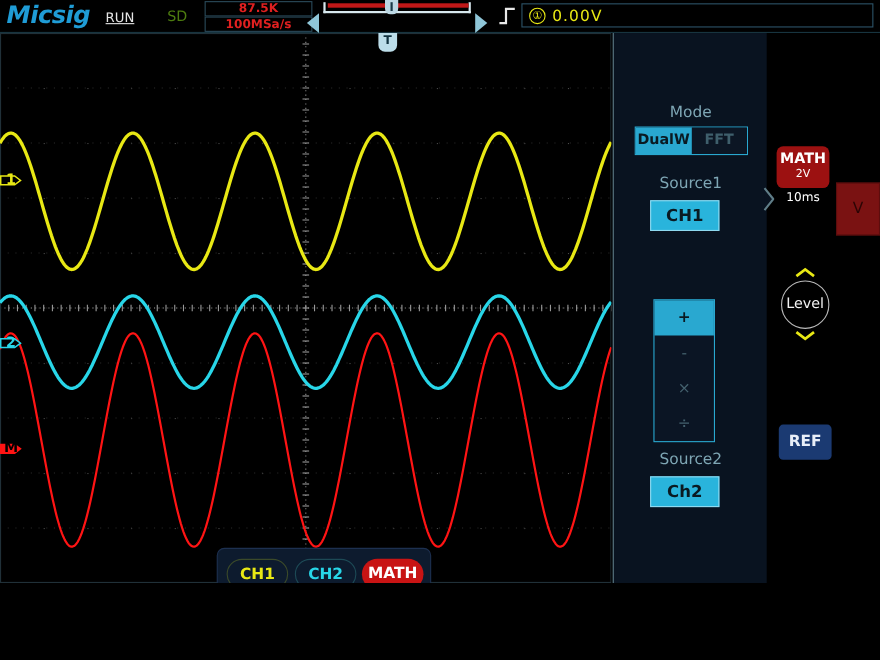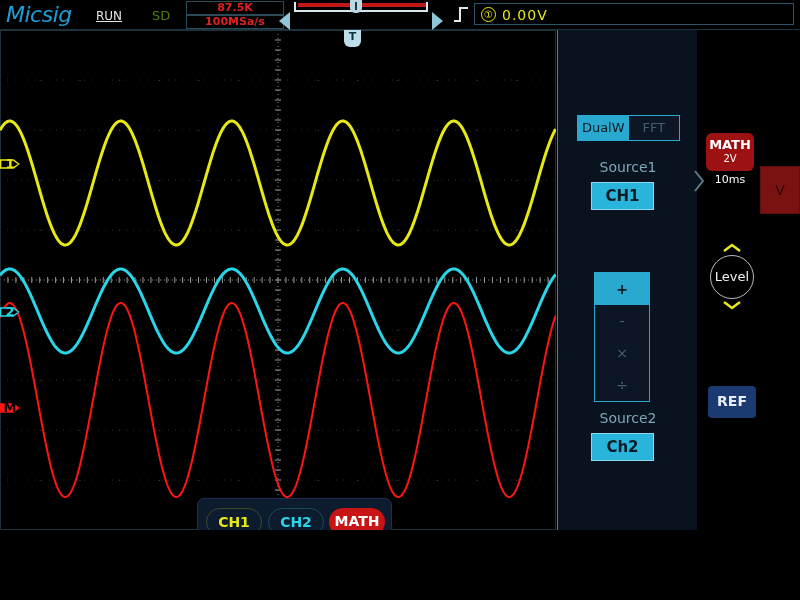--- a/index.html
+++ b/index.html
@@ -10,21 +10,21 @@
   }
   #app { position: relative; width: 800px; height: 600px; background: #000; }
 
   
   #topbar {
     position: absolute; left: 0; top: 0; width: 800px; height: 30px;
     background: #000; border-bottom: 1px solid #17343f;
   }
   .logo {
     position: absolute; left: 6px; top: 2px;
-    font-size: 22px; font-weight: normal; font-style: italic;
+    font-size: 22px; font-weight: bold; font-style: italic;
     color: #1f9cd6; letter-spacing: -0.5px;
     font-family: "DejaVu Sans", sans-serif;
   }
   .run-txt { position: absolute; left: 96px; top: 9px; font-size: 12px; color: #e5e5e5; text-decoration: underline; }
   .sd-txt  { position: absolute; left: 152px; top: 8px; font-size: 13px; color: #4d7c0f; }
   .memgrp { position: absolute; left: 186px; top: 1px; width: 98px; height: 28px; }
   .memcell {
     width: 98px; height: 14px; border: 1px solid #2a4a5a;
     color: #e02020; font-size: 11px; text-align: center; line-height: 12px;
     background: #000;
@@ -108,21 +108,21 @@
   }
   .sp-label {
     position: absolute; width: 140px; text-align: center;
     color: #7ea6b4; font-size: 14px;
   }
   .sp-seg {
     position: absolute; left: 19px; width: 103px; height: 26px;
     border: 1px solid #29a8d0; display: flex;
   }
   .sp-seg > div {
-    flex: 1; font-size: 13px; text-align: center; line-height: 24px; font-weight: normal;
+    flex: 1; font-size: 13px; text-align: center; line-height: 24px; font-weight: bold;
   }
   .sp-seg .on  { background: #29a8d0; color: #0a1a22; }
   .sp-seg .off { background: #0c1624; color: #3f5f6c; }
   .sp-btn {
     position: absolute; left: 33px; width: 63px; height: 28px;
     background: #29b4dc; border: 1px solid #8fd9ef;
     color: #0a1a22; font-size: 15px; font-weight: bold;
     text-align: center; line-height: 27px;
   }
   #oplist {
@@ -471,20 +471,21 @@
     </div>
 
     <div id="chpills">
       <div class="pill" id="pill-ch1">CH1</div>
       <div class="pill" id="pill-ch2">CH2</div>
       <div class="pill" id="pill-math">MATH</div>
     </div>
   </div>
 
   <div id="sidepanel">
+    <div class="sp-label" style="top:64px">Mode</div>
     <div class="sp-seg" style="top:85px">
       <div class="on">DualW</div>
       <div class="off">FFT</div>
     </div>
 
     <div class="sp-label" style="top:129px">Source1</div>
     <div class="sp-btn" style="top:152px">CH1</div>
 
     <div id="oplist">
       <div class="on">+</div>

